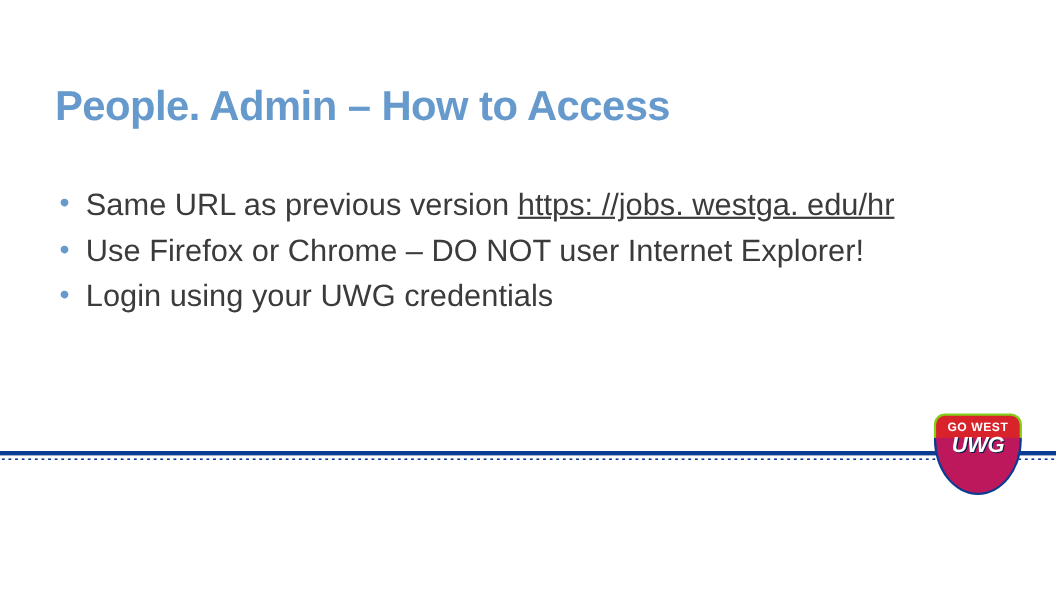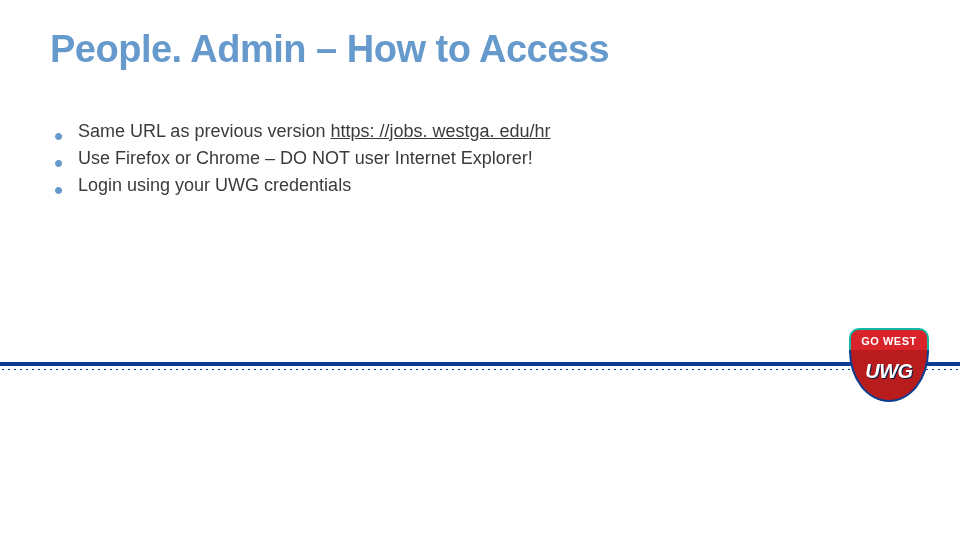--- a/index.html
+++ b/index.html
@@ -10,20 +10,21 @@
     background: #ffffff;
     font-family: Arial, Helvetica, sans-serif;
     position: relative;
     overflow: hidden;
   }
   .slide {
     position: relative;
     width: 960px;
     height: 412px;
     box-sizing: border-box;
+    margin-top: 48px;
   }
   .title {
     position: absolute;
     left: 50px;
     top: 28px;
     font-size: 38px;
     font-weight: 700;
     color: #6699cc;
     letter-spacing: -0.5px;
   }
@@ -32,21 +33,21 @@
     left: 50px;
     top: 118px;
     right: 40px;
     list-style: none;
     padding: 0;
     margin: 0;
   }
   .bullets li {
     position: relative;
     padding-left: 28px;
-    font-size: 18px;
+    font-size: 28px;
     color: #3b3b3b;
     line-height: 1.45;
     margin-bottom: 1px;
   }
   .bullets li::before {
     content: "•";
     position: absolute;
     left: 4px;
     top: 0;
     font-size: 26px;
@@ -87,45 +88,44 @@
   .shield {
     position: relative;
     width: 86px;
     height: 78px;
   }
   .shield-top {
     position: absolute;
     top: 0; left: 3px; right: 3px;
     height: 22px;
     background: #d8232a;
-    border: 2px solid #14b8a6;
+    border: 2px solid #84cc16;
     border-top-left-radius: 10px;
     border-top-right-radius: 10px;
     display: flex;
     align-items: center;
     justify-content: center;
   }
   .shield-top span {
     color: #ffffff;
     font-weight: 800;
     font-size: 11px;
     letter-spacing: 0.5px;
   }
   .shield-bottom {
     position: absolute;
     top: 22px;
     left: 3px; right: 3px;
     height: 50px;
-    background: #b91c1c;
+    background: #be185d;
     border: 2px solid #0a3d91;
     border-top: none;
     border-bottom-left-radius: 44px 56px;
     border-bottom-right-radius: 44px 56px;
     display: flex;
-    align-items: center;
     justify-content: center;
   }
   .shield-bottom span {
     color: #ffffff;
     font-weight: 900;
     font-size: 20px;
     font-style: italic;
     letter-spacing: -0.5px;
     text-shadow: 1px 1px 0 #061f4a;
     transform: translateY(-4px);

